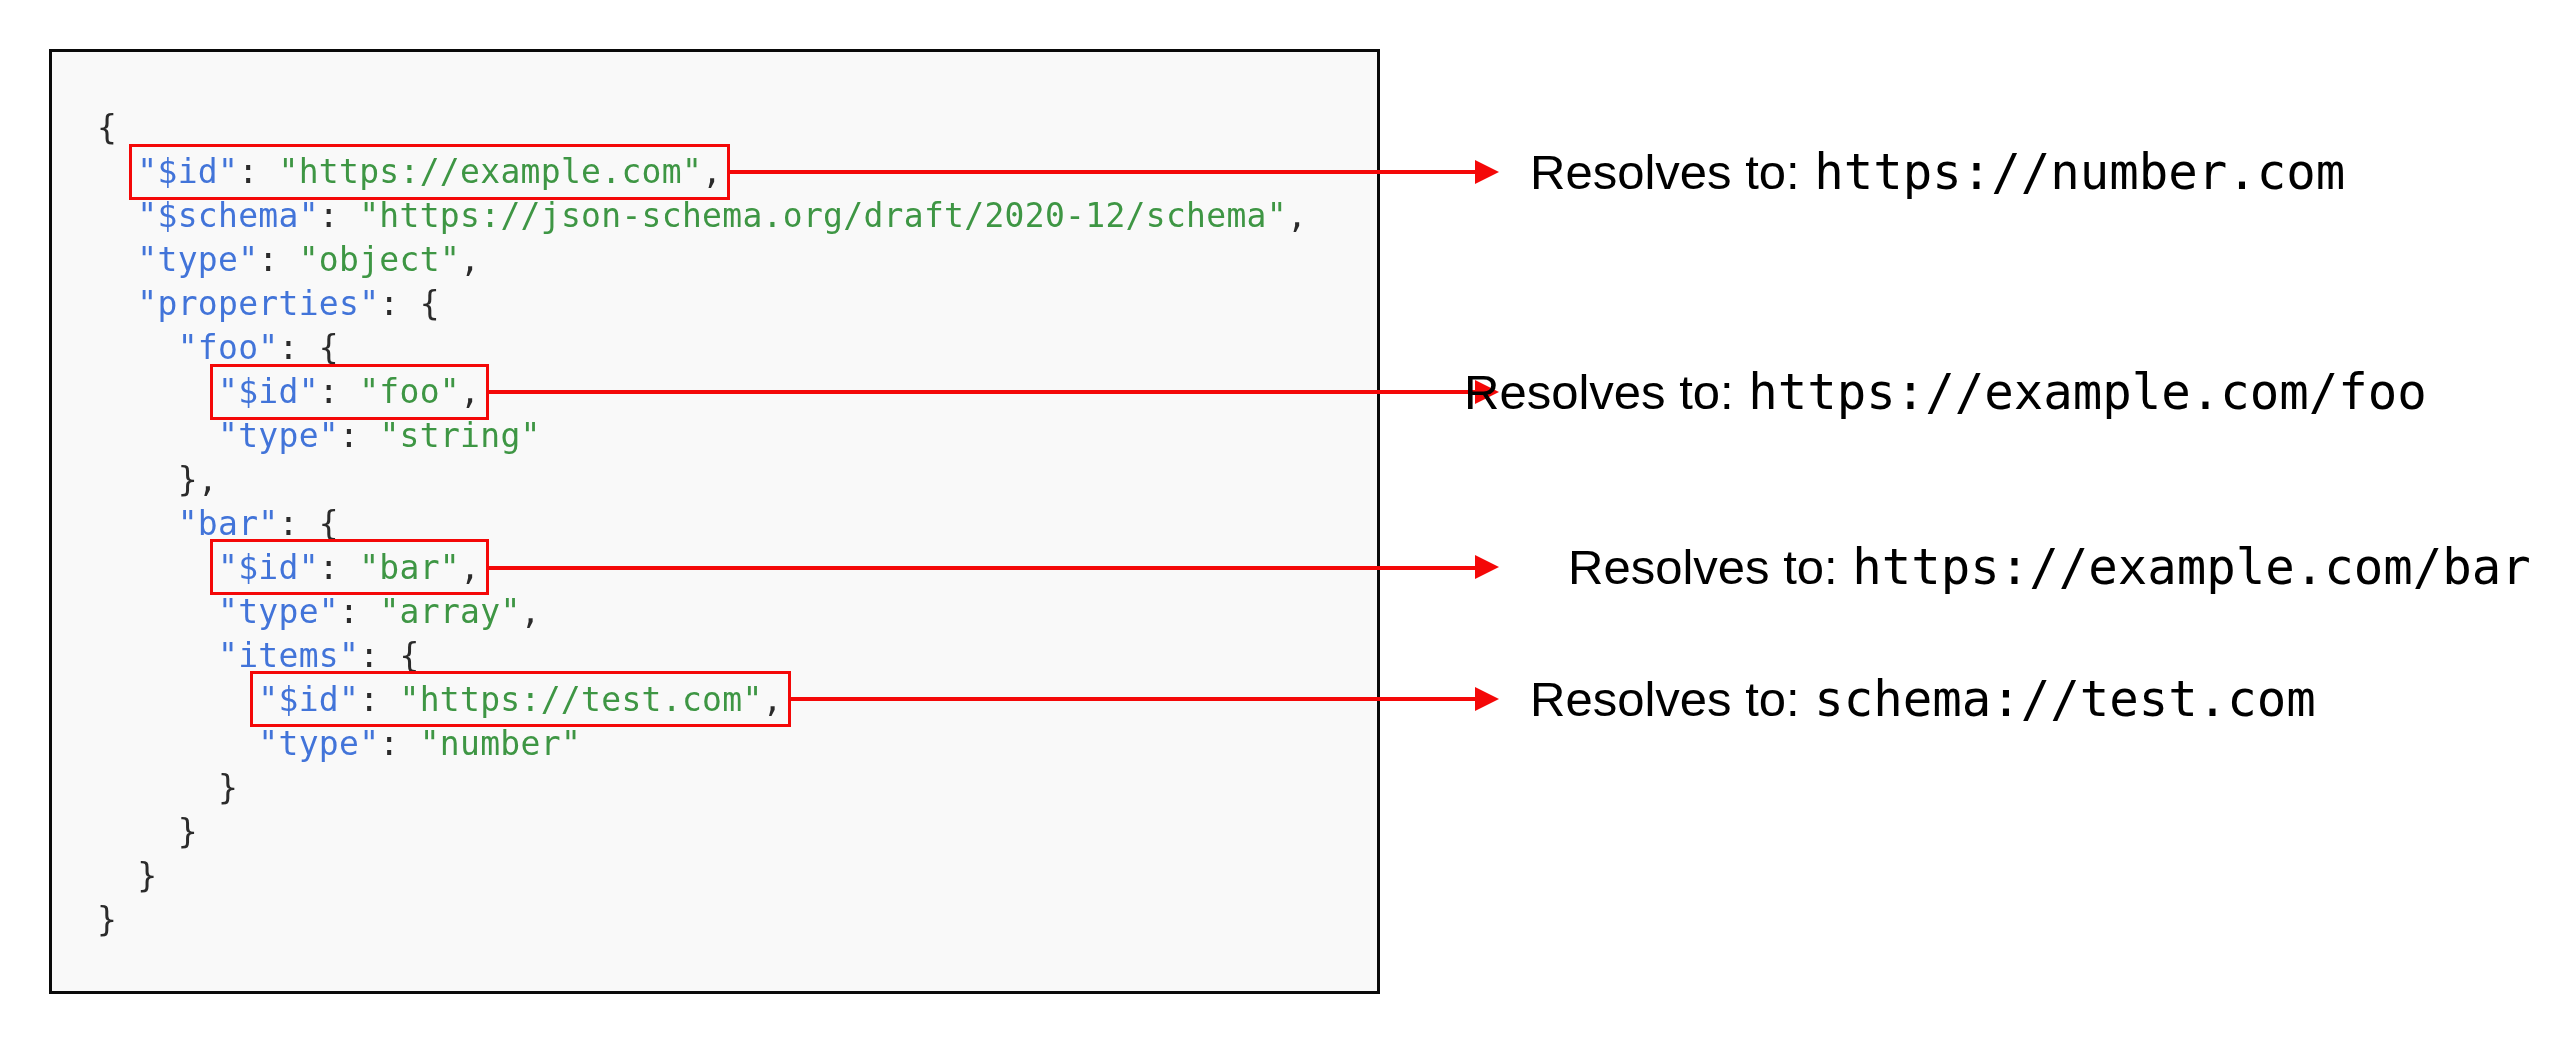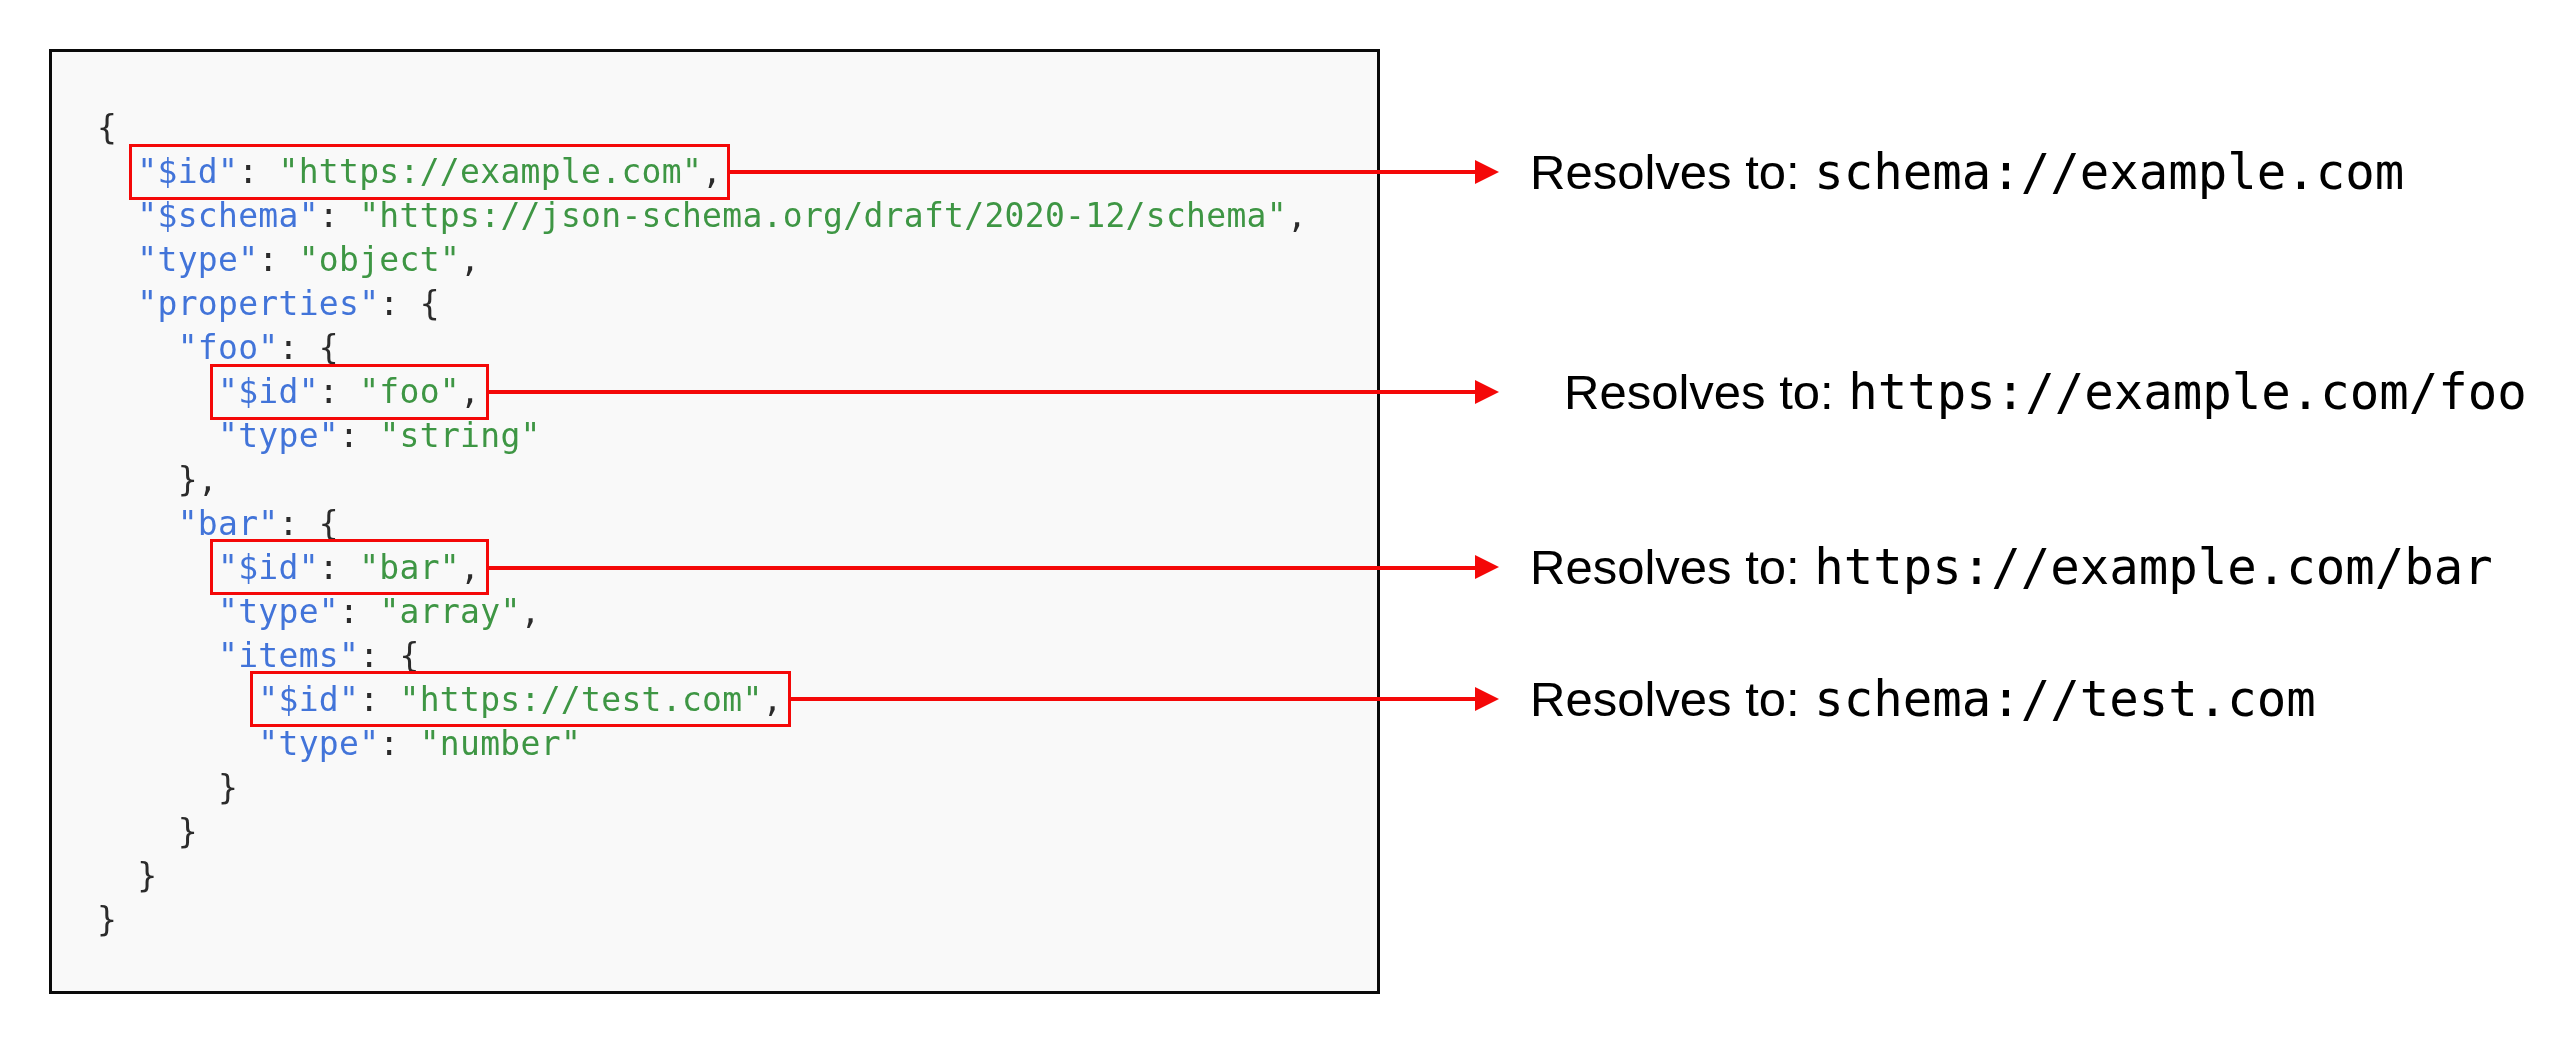--- a/index.html
+++ b/index.html
@@ -55,27 +55,27 @@
 </head>
 <body>
 
 <div id="panel">
   <div id="code"><div class="code-line"><span class="tok-p">{</span></div><div class="code-line"><span class="tok-p">  </span><span class="tok-k">"$id"</span><span class="tok-p">: </span><span class="tok-s">"https://example.com"</span><span class="tok-p">,</span></div><div class="code-line"><span class="tok-p">  </span><span class="tok-k">"$schema"</span><span class="tok-p">: </span><span class="tok-s">"https://json-schema.org/draft/2020-12/schema"</span><span class="tok-p">,</span></div><div class="code-line"><span class="tok-p">  </span><span class="tok-k">"type"</span><span class="tok-p">: </span><span class="tok-s">"object"</span><span class="tok-p">,</span></div><div class="code-line"><span class="tok-p">  </span><span class="tok-k">"properties"</span><span class="tok-p">: {</span></div><div class="code-line"><span class="tok-p">    </span><span class="tok-k">"foo"</span><span class="tok-p">: {</span></div><div class="code-line"><span class="tok-p">      </span><span class="tok-k">"$id"</span><span class="tok-p">: </span><span class="tok-s">"foo"</span><span class="tok-p">,</span></div><div class="code-line"><span class="tok-p">      </span><span class="tok-k">"type"</span><span class="tok-p">: </span><span class="tok-s">"string"</span></div><div class="code-line"><span class="tok-p">    },</span></div><div class="code-line"><span class="tok-p">    </span><span class="tok-k">"bar"</span><span class="tok-p">: {</span></div><div class="code-line"><span class="tok-p">      </span><span class="tok-k">"$id"</span><span class="tok-p">: </span><span class="tok-s">"bar"</span><span class="tok-p">,</span></div><div class="code-line"><span class="tok-p">      </span><span class="tok-k">"type"</span><span class="tok-p">: </span><span class="tok-s">"array"</span><span class="tok-p">,</span></div><div class="code-line"><span class="tok-p">      </span><span class="tok-k">"items"</span><span class="tok-p">: {</span></div><div class="code-line"><span class="tok-p">        </span><span class="tok-k">"$id"</span><span class="tok-p">: </span><span class="tok-s">"https://test.com"</span><span class="tok-p">,</span></div><div class="code-line"><span class="tok-p">        </span><span class="tok-k">"type"</span><span class="tok-p">: </span><span class="tok-s">"number"</span></div><div class="code-line"><span class="tok-p">      }</span></div><div class="code-line"><span class="tok-p">    }</span></div><div class="code-line"><span class="tok-p">  }</span></div><div class="code-line"><span class="tok-p">}</span></div></div>
 </div>
 <div id="overlays">
     <div class="hl-box" style="left: 129px; top: 144px; width: 601px; height: 56px;"></div>
     <div class="arrow-line" style="left: 730px; top: 170px; width: 746px;"></div>
     <div class="arrow-head" style="left: 1475px; top: 160px;"></div>
-    <div class="resolve-row" style="left: 1530px; top: 172px;"><span class="resolve-label">Resolves to:</span><span class="resolve-url">schema://example.com</span></div>
+    <div class="resolve-row" style="left: 1530px; top: 172px;"><span class="resolve-label">Resolves to:</span><span class="resolve-url">https://number.com</span></div>
     <div class="hl-box" style="left: 210px; top: 364px; width: 279px; height: 56px;"></div>
     <div class="arrow-line" style="left: 489px; top: 390px; width: 988px;"></div>
     <div class="arrow-head" style="left: 1475px; top: 380px;"></div>
-    <div class="resolve-row" style="left: 1564px; top: 392px;"><span class="resolve-label">Resolves to:</span><span class="resolve-url">https://example.com/foo</span></div>
+    <div class="resolve-row" style="left: 1464px; top: 392px;"><span class="resolve-label">Resolves to:</span><span class="resolve-url">https://example.com/foo</span></div>
     <div class="hl-box" style="left: 210px; top: 539px; width: 279px; height: 56px;"></div>
     <div class="arrow-line" style="left: 489px; top: 566px; width: 988px;"></div>
     <div class="arrow-head" style="left: 1475px; top: 555px;"></div>
-    <div class="resolve-row" style="left: 1530px; top: 567px;"><span class="resolve-label">Resolves to:</span><span class="resolve-url">https://example.com/bar</span></div>
+    <div class="resolve-row" style="left: 1568px; top: 567px;"><span class="resolve-label">Resolves to:</span><span class="resolve-url">https://example.com/bar</span></div>
     <div class="hl-box" style="left: 250px; top: 671px; width: 541px; height: 56px;"></div>
     <div class="arrow-line" style="left: 791px; top: 697px; width: 686px;"></div>
     <div class="arrow-head" style="left: 1475px; top: 687px;"></div>
     <div class="resolve-row" style="left: 1530px; top: 699px;"><span class="resolve-label">Resolves to:</span><span class="resolve-url">schema://test.com</span></div>
   </div>
 
 
 </body></html>

